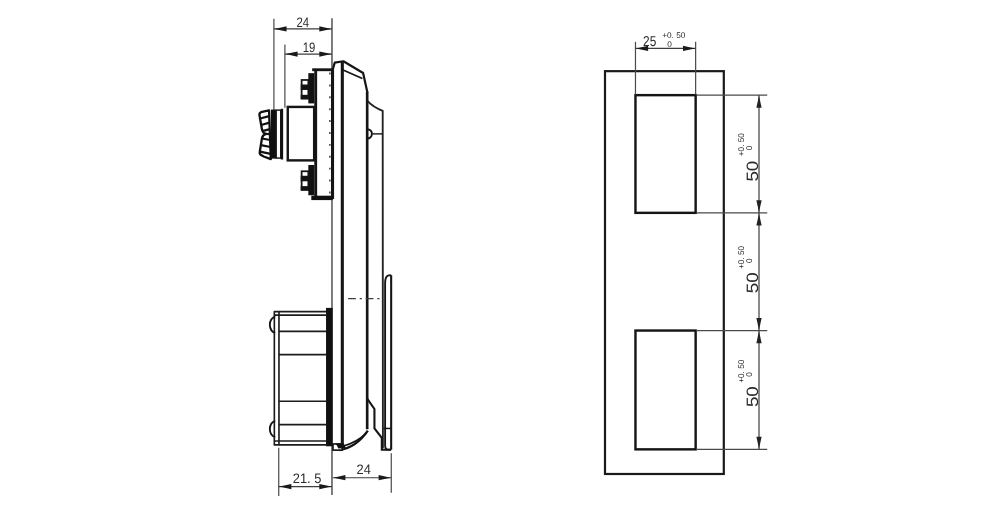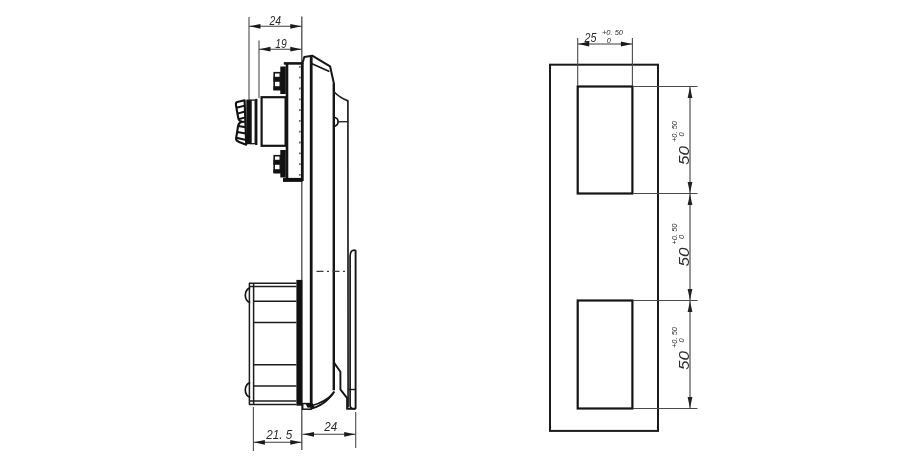--- a/index.html
+++ b/index.html
@@ -1,16 +1,16 @@
 <!DOCTYPE html>
 <html><head>
 <meta charset="utf-8">
 <style>
   html,body{margin:0;padding:0;background:#ffffff;}
-  .wrap{width:909px;height:459px;position:relative;overflow:hidden;background:#fff;font-style:italic;}
+  .wrap{width:909px;height:459px;position:relative;overflow:hidden;background:#fff;}
   text{font-family:"Liberation Sans",sans-serif;fill:#2b2b2b;}
 </style>
 </head>
 <body>
 <div class="wrap">
 <svg width="909" height="459" viewBox="0 0 909 459" xmlns="http://www.w3.org/2000/svg">
 <g fill="none" stroke-linecap="butt">
 
 <line x1="249" y1="17" x2="249" y2="101" stroke="#4a4a4a" stroke-width="1.1"></line>
 

